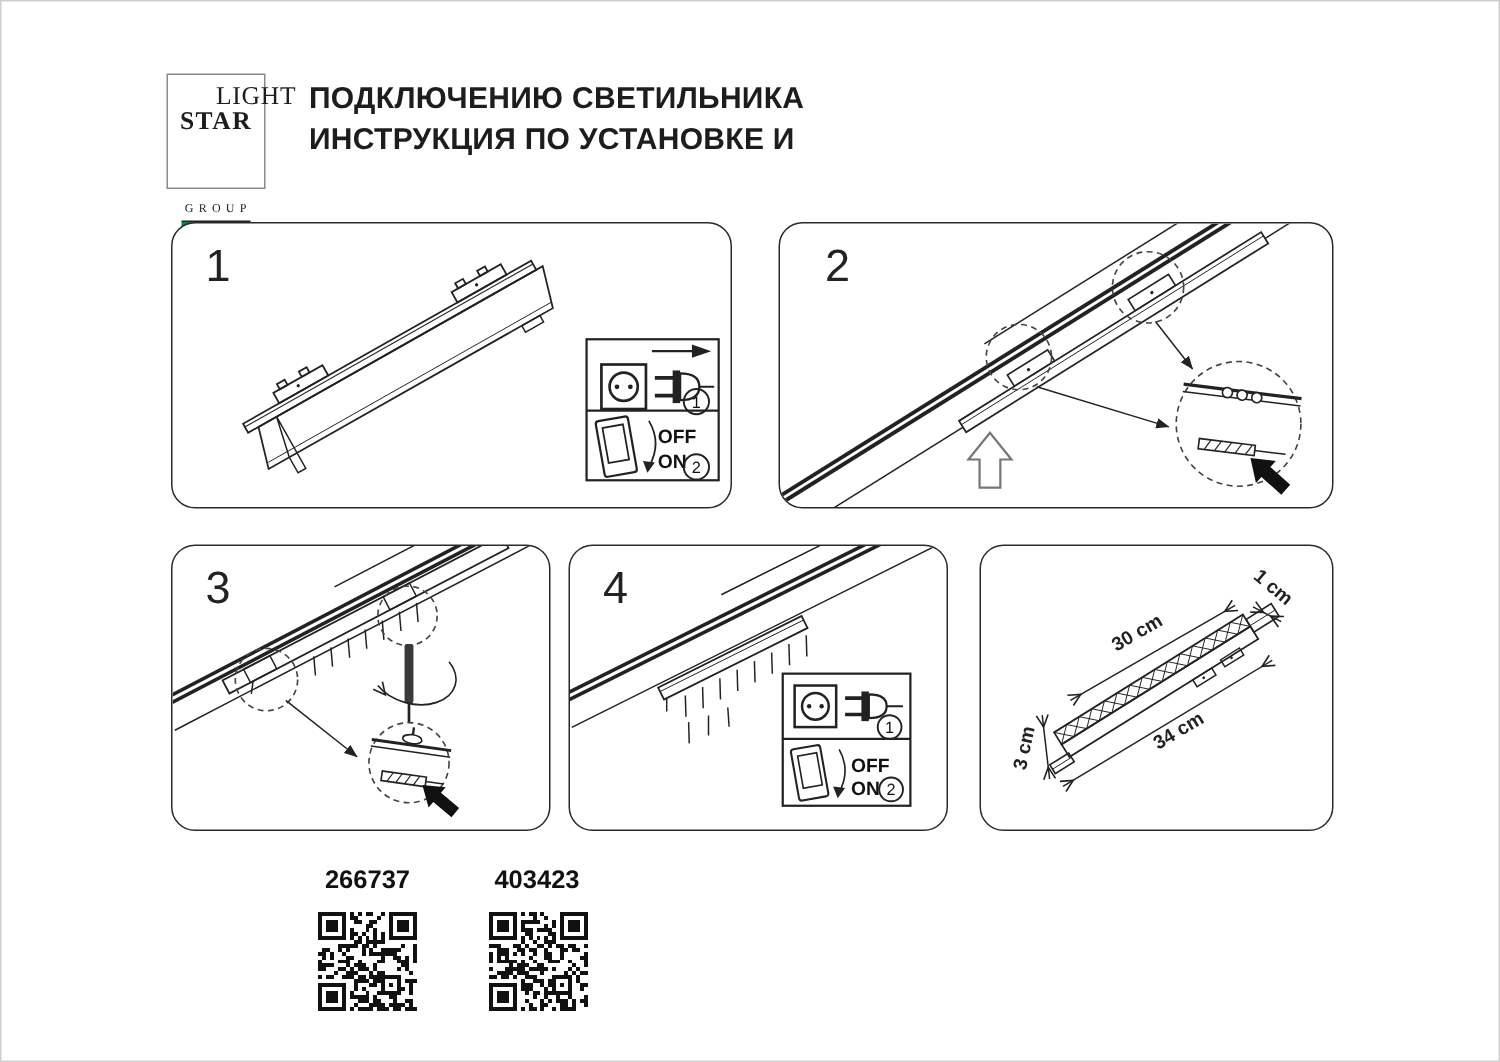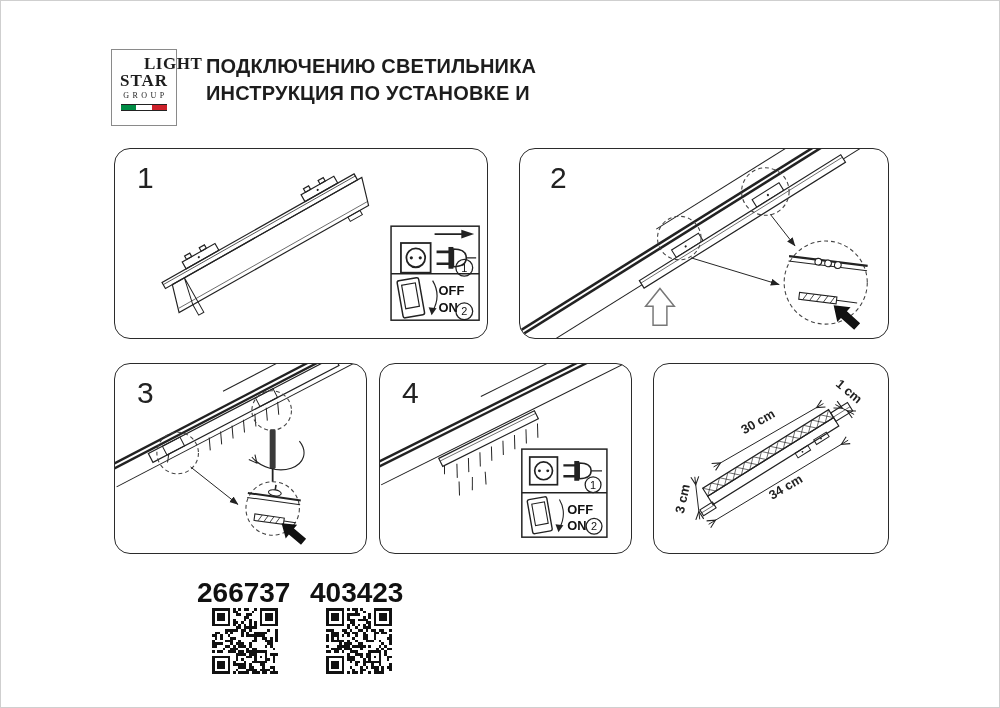--- a/index.html
+++ b/index.html
@@ -3,42 +3,42 @@
 <meta charset="utf-8">
 <style>
   html,body{margin:0;padding:0;background:#e8e8e8;}
   .page{position:relative;width:1000px;height:708px;background:#ffffff;
         border:1px solid #cfcfcf;box-sizing:border-box;overflow:hidden;
         font-family:"Liberation Sans",sans-serif;color:#1d1d1d;}
   
   .logo-box{position:absolute;left:110px;top:48px;width:66px;height:77px;
             border:1.5px solid #8a8a8a;box-sizing:border-box;text-align:center;
             font-family:"Liberation Serif",serif;padding-top:5px;}
-  .logo-light{font-size:17px;font-weight:700;letter-spacing:.5px;line-height:17px;margin-left:32px;}
+  .logo-light{font-size:17px;font-weight:400;letter-spacing:.5px;line-height:17px;margin-left:32px;}
   .logo-star{font-size:17px;font-weight:700;letter-spacing:1px;line-height:18px;}
-  .logo-group{font-size:8px;letter-spacing:3.5px;line-height:11px;margin-left:3px;}
+  .logo-group{font-size:8px;letter-spacing:3.5px;line-height:11px;margin-left:3px;margin-top:43px;}
   .flag{width:46px;height:5px;margin:3px auto 0;display:flex;border-top:1px solid #222;border-bottom:1px solid #222;}
   .flag span{flex:1;}
   .title{position:absolute;left:205px;top:52px;font-size:20px;font-weight:700;
          line-height:27px;letter-spacing:.2px;}
   .series-block{position:absolute;left:545px;top:57px;width:296px;text-align:center;}
   .series{font-size:16.5px;font-weight:700;}
   .articles{font-size:20px;font-weight:700;margin-top:7px;}
   
   .panel{position:absolute;border:1.5px solid #2b2b2b;border-radius:16px;
          background:#fff;box-sizing:border-box;overflow:hidden;}
   #p1{left:113px;top:147px;width:374px;height:191px;}
   #p2{left:518px;top:147px;width:370px;height:191px;}
   #p3{left:113px;top:362px;width:253px;height:191px;}
   #p4{left:378px;top:362px;width:253px;height:191px;}
   #p5{left:652px;top:362px;width:236px;height:191px;}
   .panel svg{position:absolute;left:0;top:0;width:100%;height:100%;}
   .num{position:absolute;left:22px;top:12px;font-size:30px;font-weight:400;color:#222;z-index:2;}
   
-  .qr-label{position:absolute;width:96px;text-align:left;font-size:28px;font-weight:700;color:#111;}
+  .qr-label{position:absolute;width:96px;text-align:center;font-size:17px;font-weight:700;color:#111;}
   .qr{position:absolute;width:66px;height:66px;}
   text{font-family:"Liberation Sans",sans-serif;}
   .dimtxt{font-size:13px;font-weight:700;fill:#222;}
   .insettxt{font-size:13px;font-weight:700;fill:#111;}
   .steptxt{font-size:11px;font-weight:400;fill:#111;}
 </style>
 </head>
 <body>
 
 <div class="page">

